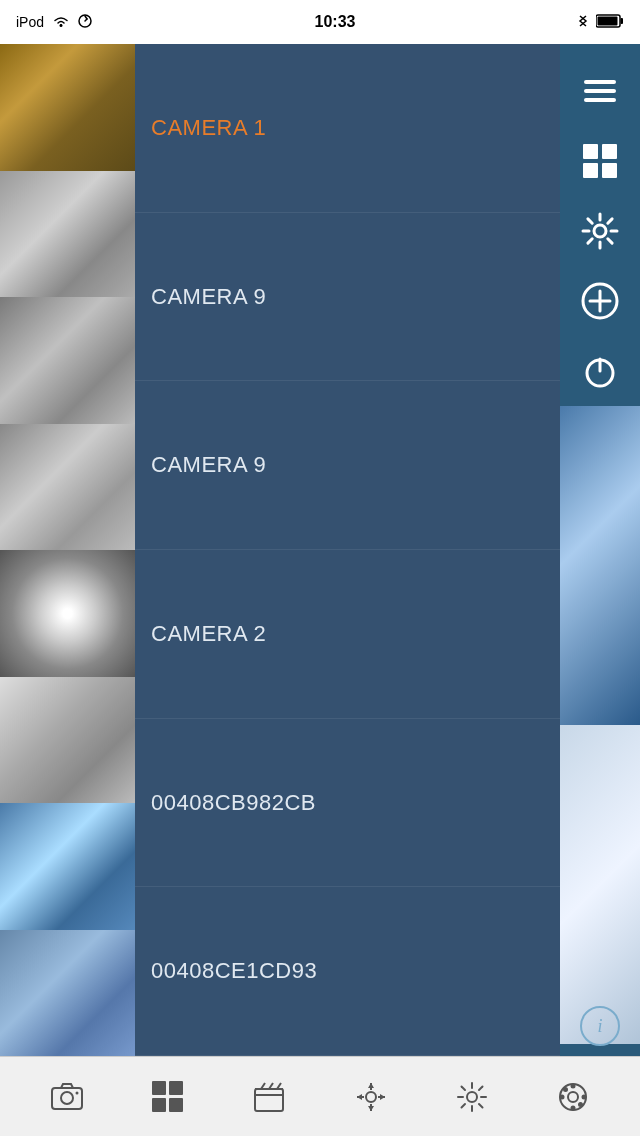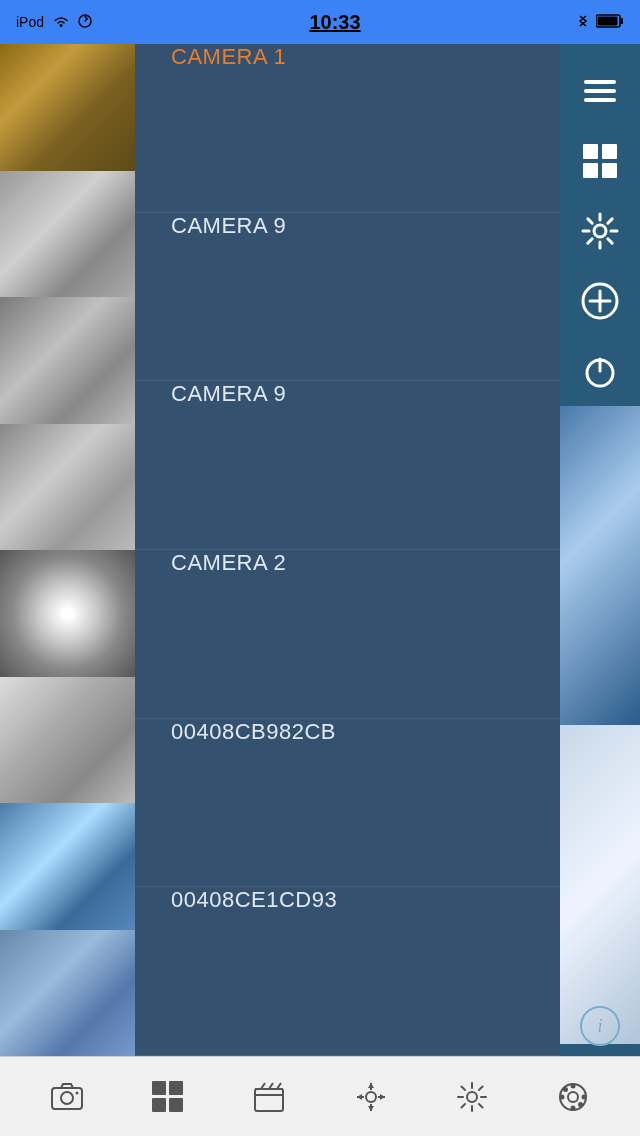--- a/index.html
+++ b/index.html
@@ -9,21 +9,21 @@
       height: 1136px;
       background: #2a5a7a;
       font-family: -apple-system, 'Helvetica Neue', Arial, sans-serif;
       overflow: hidden;
       position: relative;
     }
 
     
     .status-bar {
       height: 44px;
-      background: #3b82f6;
+      background: #ffffff;
       display: flex;
       align-items: center;
       justify-content: space-between;
       padding: 0 16px;
       font-size: 14px;
       font-weight: 500;
       color: #000;
     }
     .status-left { display: flex; align-items: center; gap: 8px; }
     .status-right { display: flex; align-items: center; gap: 8px; }
@@ -61,22 +61,22 @@
     .thumb-8 { background: linear-gradient(135deg, #6688aa 0%, #99bbdd 40%, #5577aa 70%, #7799cc 100%); }
 
     
     .camera-list {
       flex: 1;
       display: flex;
       flex-direction: column;
     }
     .camera-item {
       display: flex;
-      align-items: flex-start;
-      padding: 0 36px;
+      align-items: center;
+      padding: 0 16px;
       border-bottom: 1px solid rgba(255,255,255,0.08);
       cursor: pointer;
       background: rgba(55, 80, 110, 0.85);
       flex: 1;
     }
     .camera-item.active .camera-name { color: #e87d2a; }
     .camera-name {
       font-size: 22px;
       font-weight: 400;
       color: #e0e8f0;
@@ -169,21 +169,21 @@
     </span>
 
     <span>
       <svg width="14" height="14" viewBox="0 0 14 14">
         <circle cx="7" cy="7" r="6" fill="none" stroke="#000" stroke-width="1.5"></circle>
         <line x1="7" y1="2" x2="9" y2="5" stroke="#000" stroke-width="1.5" stroke-linecap="round"></line>
         <line x1="9" y1="5" x2="7" y2="7" stroke="#000" stroke-width="1.5" stroke-linecap="round"></line>
       </svg>
     </span>
   </div>
-  <span style="font-size:20px; font-weight:600;text-decoration:underline;">10:33</span>
+  <span style="font-size:16px; font-weight:600;">10:33</span>
   <div class="status-right">
 
     <span>
       <svg width="10" height="16" viewBox="0 0 10 16">
         <polyline points="2,3 8,8 2,13" fill="none" stroke="#000" stroke-width="1.5"></polyline>
         <polyline points="8,3 2,8 8,13" fill="none" stroke="#000" stroke-width="1.5"></polyline>
       </svg>
     </span>
 
     <span>

